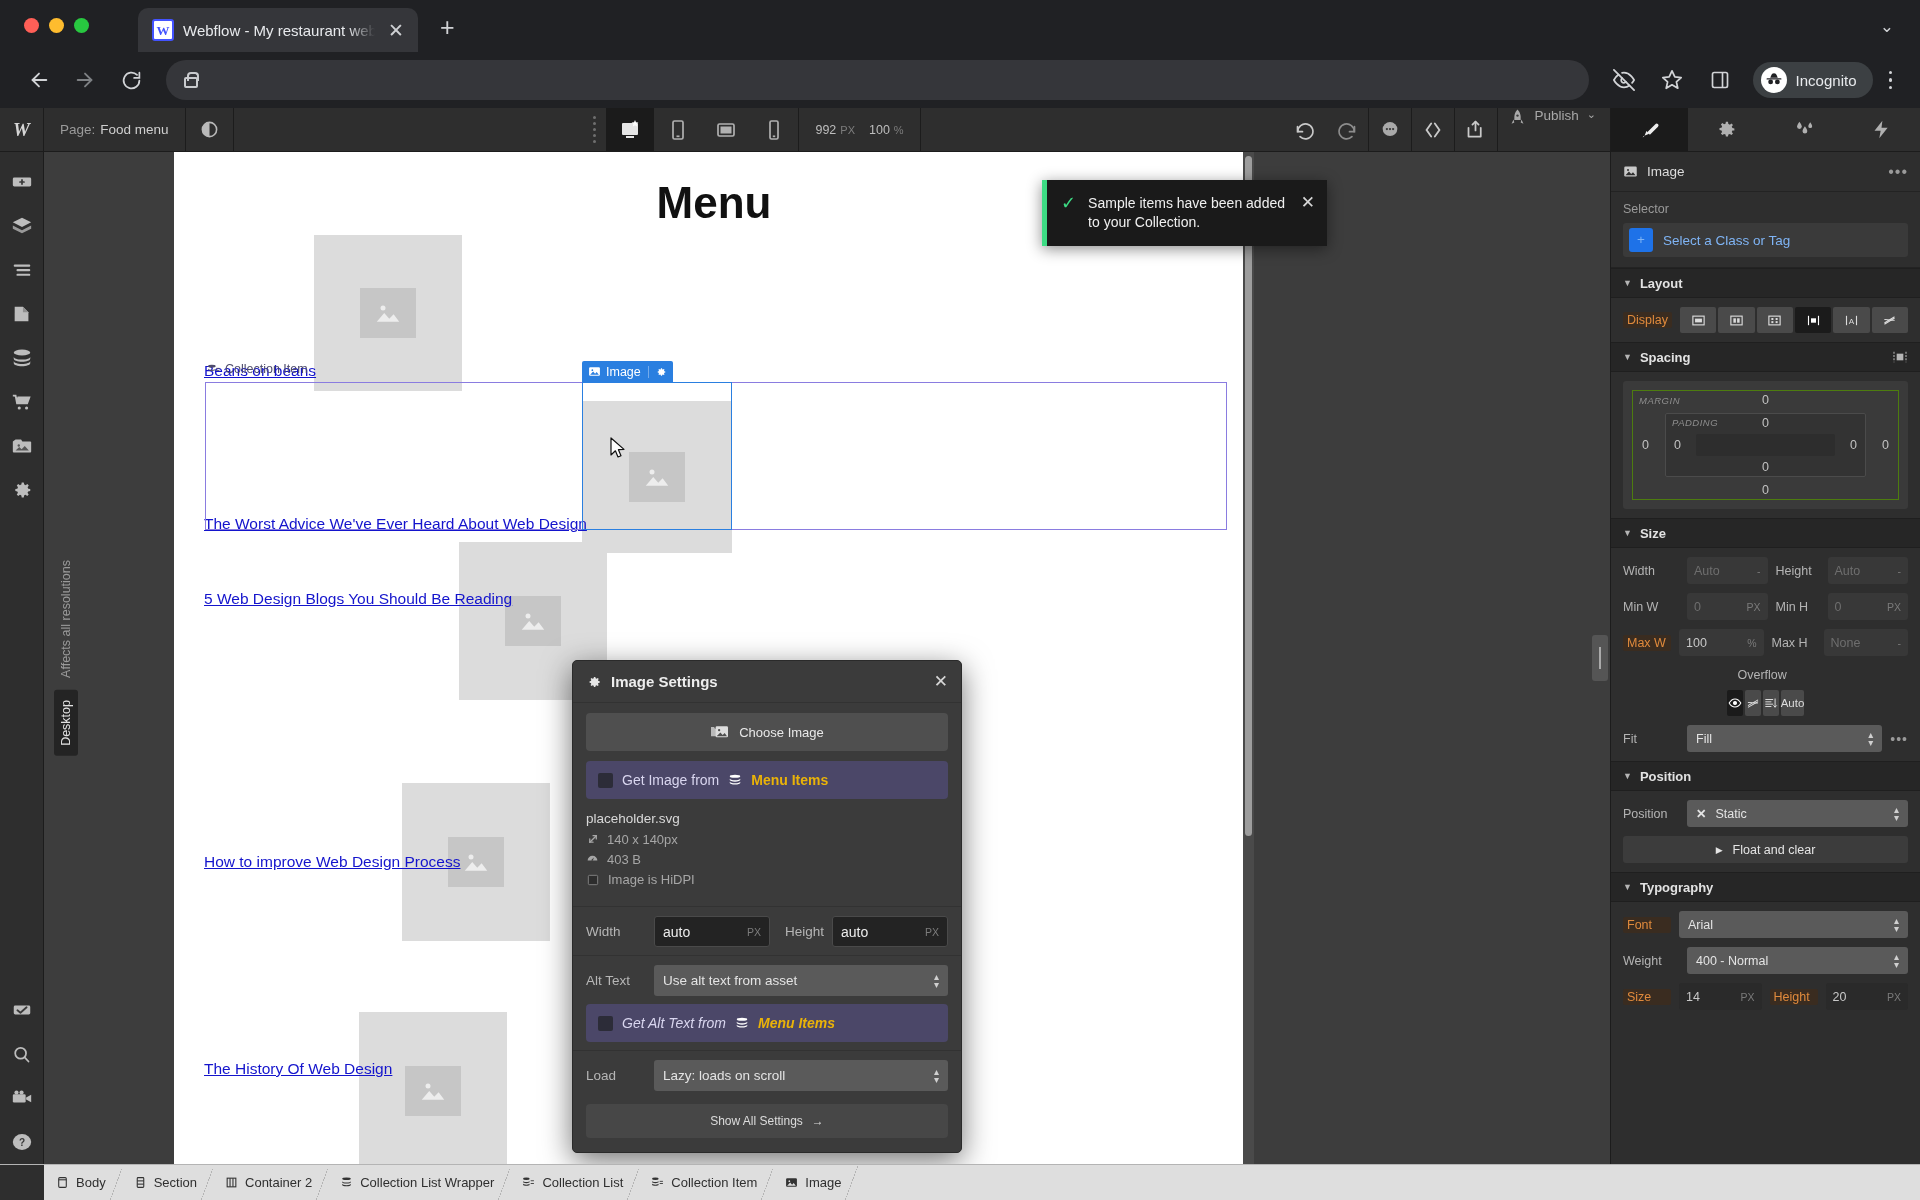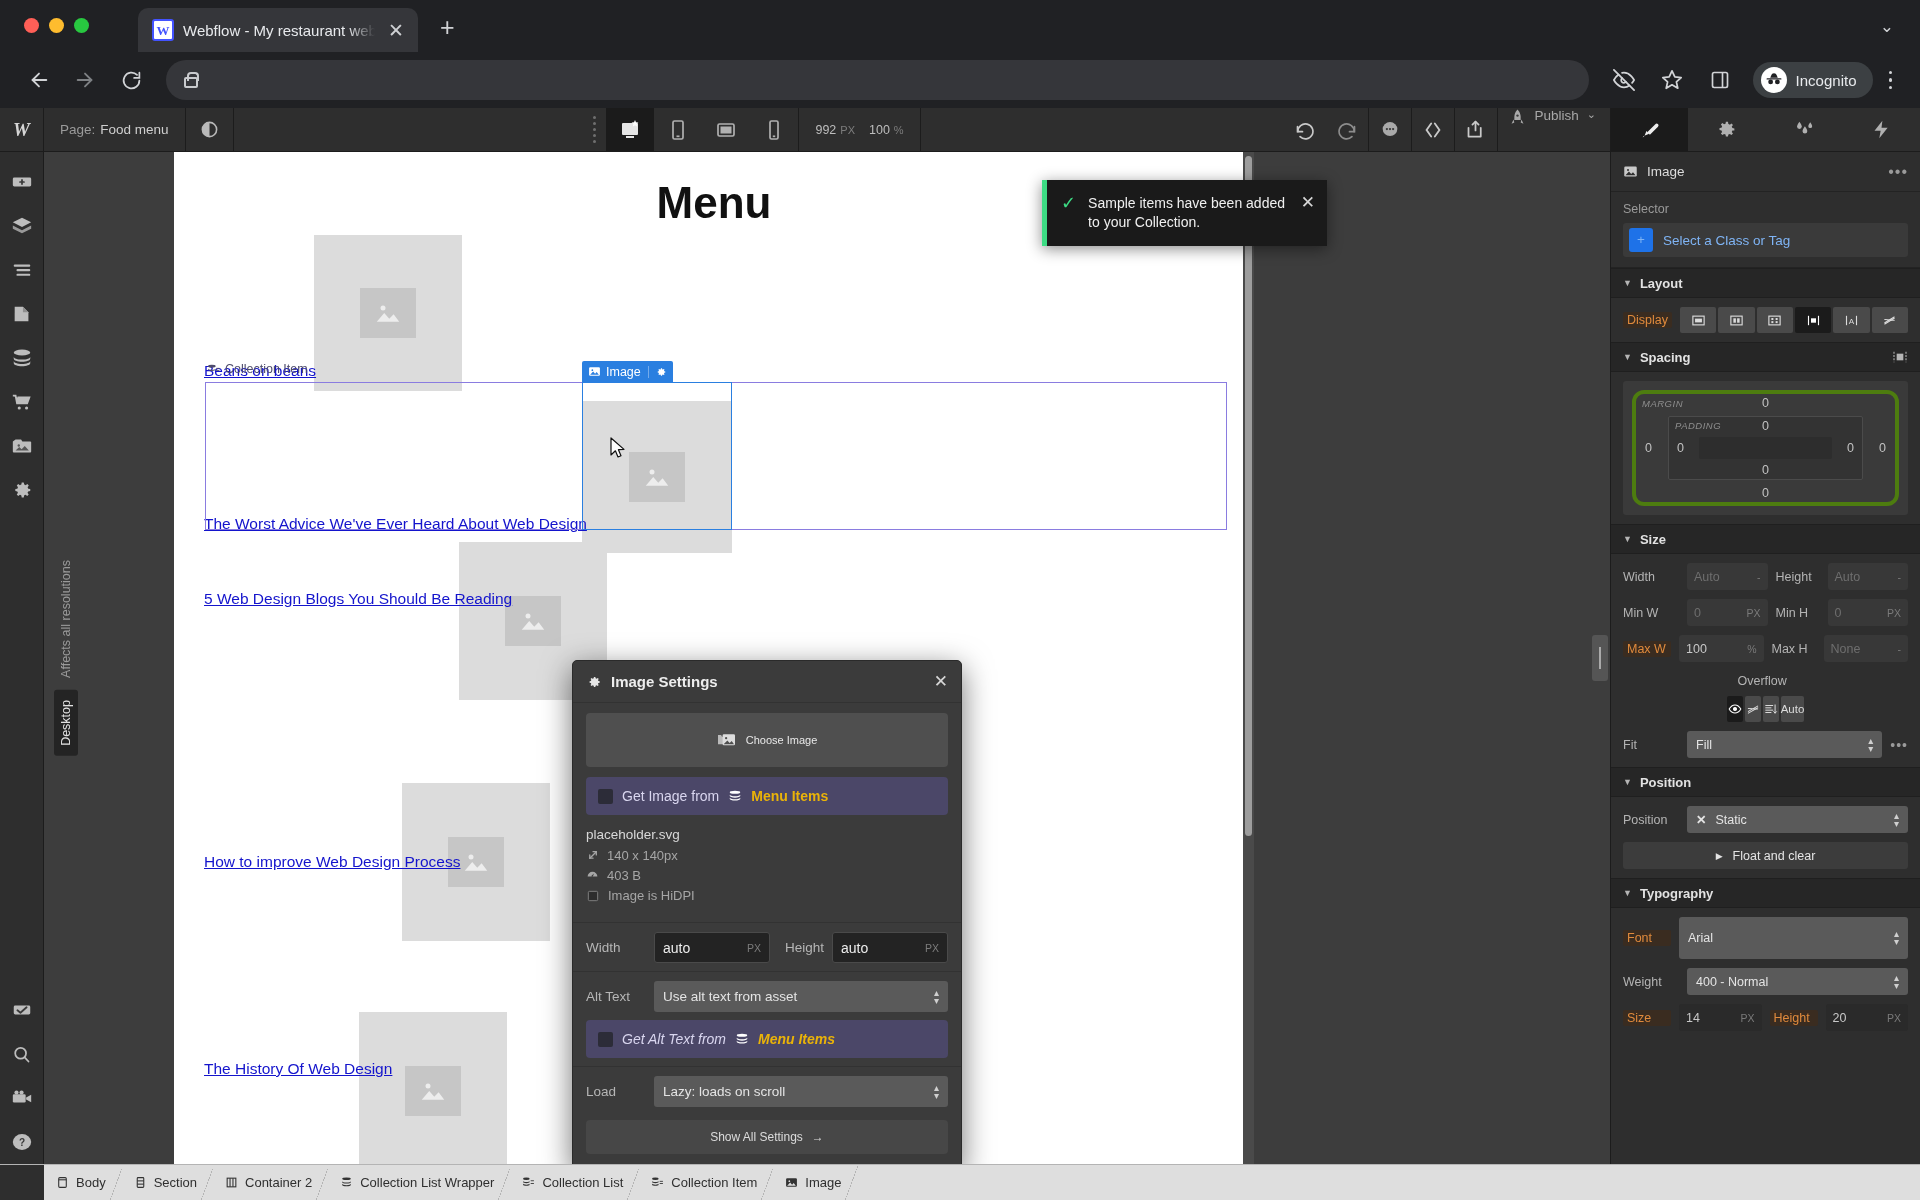--- a/index.html
+++ b/index.html
@@ -138,22 +138,22 @@
   .toast-x{ color:#d6d6d6; font-size:17px; line-height:1; cursor:pointer; }
 
   
   .modal{ position:absolute; left:658px; top:636px; width:390px; background:#3b3b3b;
      border-radius:5px; box-shadow:0 8px 30px rgba(0,0,0,.55); overflow:hidden;
      border:1px solid #2a2a2a; }
   .modal-head{ height:42px; display:flex; align-items:center; padding:0 13px; gap:9px;
      border-bottom:1px solid #323232; }
   .modal-head h3{ color:#ededed; font-size:15px; font-weight:700; flex:1;}
   .modal-body{ padding:10px 13px 14px; }
-  .btn-choose{ width:100%; height:54px; background:#4f4f4f; border:none; border-radius:4px;
-     color:#e8e8e8; font-size:11px; display:flex; align-items:center; justify-content:center;
+  .btn-choose{ width:100%; height:38px; background:#4f4f4f; border:none; border-radius:4px;
+     color:#e8e8e8; font-size:13px; display:flex; align-items:center; justify-content:center;
      gap:10px; cursor:pointer; font-family:"Liberation Sans",sans-serif;}
   .bind-bar{ width:100%; background:#4b4768; border-radius:4px; height:38px; display:flex;
      align-items:center; gap:9px; padding:0 12px; margin-top:10px; cursor:pointer; }
   .bind-sw{ width:15px;height:15px;background:#2c2c38;border-radius:2px;flex:0 0 auto;}
   .bind-bar .t1{ color:#d9d6ef; font-size:14px; }
   .bind-bar .t2{ color:#eab308; font-size:14px; font-weight:700; }
   .asset-info{ padding:12px 0 6px; }
   .asset-name{ color:#d9d9d9; font-size:13.5px; margin-bottom:6px; }
   .asset-row{ display:flex; align-items:center; gap:8px; color:#a6a6a6; font-size:13px; margin-bottom:5px;}
   .modal-sep{ height:1px; background:#323232; margin:8px -13px; }
@@ -200,21 +200,21 @@
      justify-content:center; cursor:pointer; border-radius:2px;}
   .seg div.on{ background:#1b1b1b; }
   .inp{ flex:1; height:27px; background:#383838; border-radius:3px; display:flex;
      align-items:center; padding:0 7px; font-size:12.5px; color:#c8c8c8; cursor:text;}
   .inp.ph{ color:#6e6e6e; }
   .inp .u{ margin-left:auto; color:#7a7a7a; font-size:10.5px; }
   .inp.dark{ background:#2a2a2a; }
 
   
   .spacing{ background:#3a3a3a; border-radius:3px; padding:9px; position:relative; }
-  .margin-box{ border:4px solid #4d7c0f; border-radius:12px; padding:22px 32px; position:relative;}
+  .margin-box{ border:1px solid #4d7c0f; border-radius:0; padding:22px 32px; position:relative;}
   .padding-box{ border:1px solid #4b4b4b; border-radius:2px; padding:20px 30px;
      background:#333; position:relative;}
   .inner-field{ height:22px; background:#2d2d2d; border-radius:2px; }
   .tagname{ position:absolute; font-size:9.5px; font-style:italic; color:#8e8e8e; letter-spacing:.5px;}
   .num{ position:absolute; color:#c2c2c2; font-size:12.5px; cursor:ns-resize;}
 
   
   .bottom{ height:36px; background:#dedede; display:flex; align-items:stretch;
      border-top:1px solid #b4b4b4;}
   .bc-lead{ width:44px; background:#2e2e2e; }
@@ -974,21 +974,21 @@
       </div>
     </div>
 
     <div class="acc-head">
       <span class="tri">▼</span>
       <h4>Typography</h4>
     </div>
     <div class="acc-body">
       <div class="row">
         <span class="rlabel ov">Font</span>
-        <span class="fsel" style="height:42px;font-size:12.5px;">
+        <span class="fsel" style="height:27px;font-size:12.5px;">
           <span>Arial</span>
           <span class="arrows">▴<br>▾</span>
         </span>
       </div>
       <div class="row">
         <span class="rlabel">Weight</span>
         <span class="fsel" style="height:27px;font-size:12.5px;">
           <span>400 - Normal</span>
           <span class="arrows">▴<br>▾</span>
         </span>

